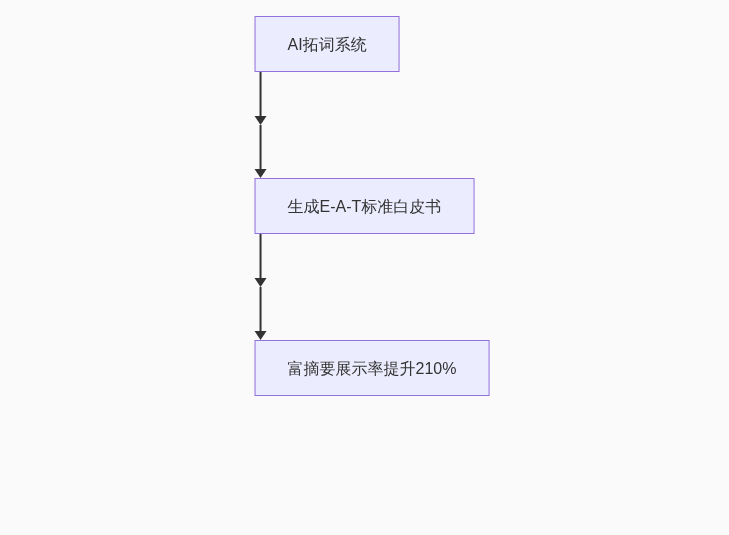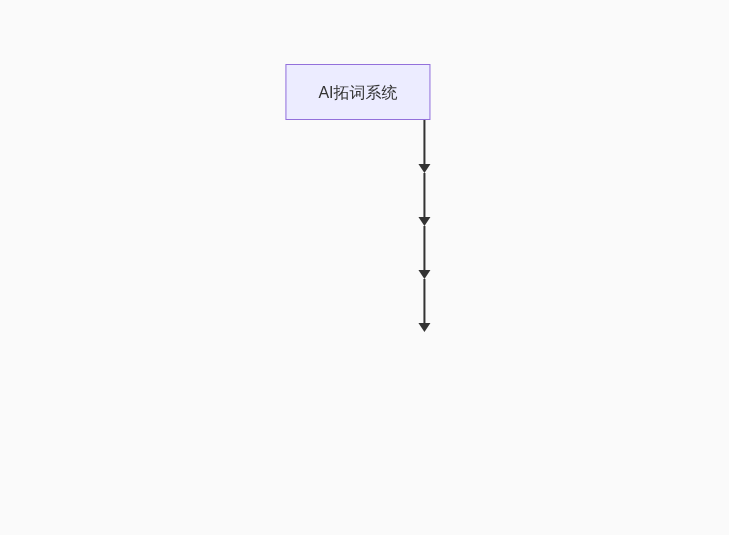--- a/index.html
+++ b/index.html
@@ -14,26 +14,25 @@
     overflow: hidden;
   }
   .canvas {
     position: relative;
     width: 729px;
     height: 535px;
   }
   .diagram {
     position: absolute;
     top: 16px;
-    left: 358px;
+    left: 372px;
     transform: translateX(-50%);
     display: flex;
     flex-direction: column;
-    align-items: flex-end;
-    margin-top: 48px;
+    align-items: flex-start;
   }
   .node {
     box-sizing: border-box;
     background: #ECECFF;
     border: 1px solid #9370DB;
     padding: 17px 32px;
     color: #333333;
     font-size: 16px;
     line-height: 22px;
     text-align: center;
@@ -73,27 +72,33 @@
       <div class="line"></div>
       <div class="head"></div>
     </div>
 
 
     <div class="edge">
       <div class="line"></div>
       <div class="head"></div>
     </div>
 
+    <div class="node">
+      <span>生成E-A-T标准白皮书</span>
+    </div>
 
     <div class="edge">
       <div class="line"></div>
       <div class="head"></div>
     </div>
 
 
     <div class="edge">
       <div class="line"></div>
       <div class="head"></div>
     </div>
 
+    <div class="node">
+      <span>富摘要展示率提升210%</span>
+    </div>
 
   </div>
 </div>
 
 </body></html>

